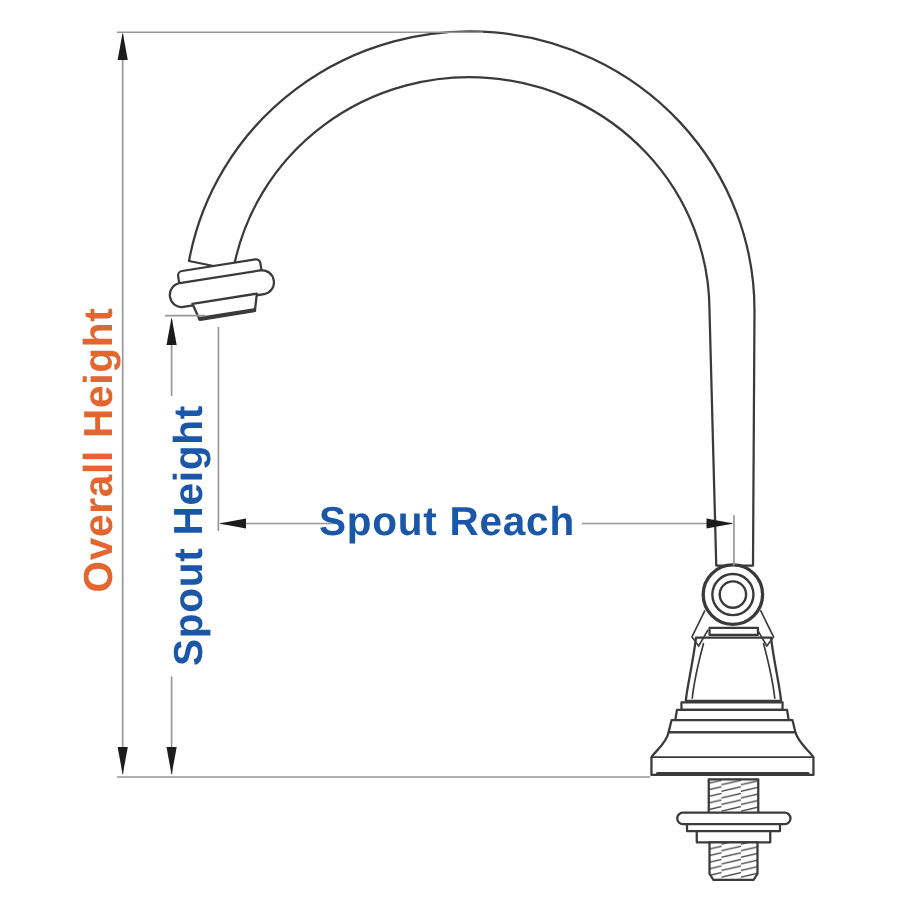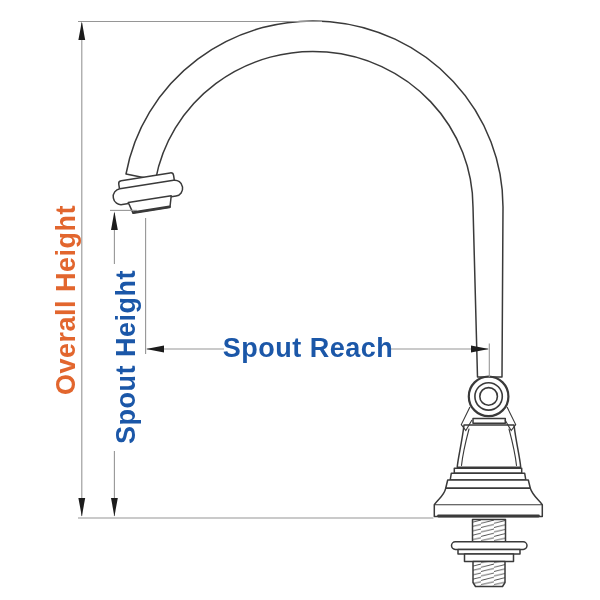--- a/index.html
+++ b/index.html
@@ -122,14 +122,14 @@
       <path class="dim" d="M 388,349 H 488"></path>
       <polygon class="arrow" points="146,349 164,345.6 164,352.4"></polygon>
       <polygon class="arrow" points="489,349 471,345.6 471,352.4"></polygon>
     </g>
   </svg>
 
   <div class="dim-label vert" style="left: 66px; top: 300px; color: rgb(226, 102, 46);">Overall Height</div>
 
   <div class="dim-label vert" style="left: 126px; top: 357px; color: rgb(27, 87, 168);">Spout Height</div>
 
-  <div class="dim-label" style="left: 308px; top: 348px; color: rgb(27, 87, 168);">Spout Reach</div>
+  <div class="dim-label" style="left: 298px; top: 348px; color: rgb(27, 87, 168);">Spout Reach</div>
 </div>
 
 </body></html>

